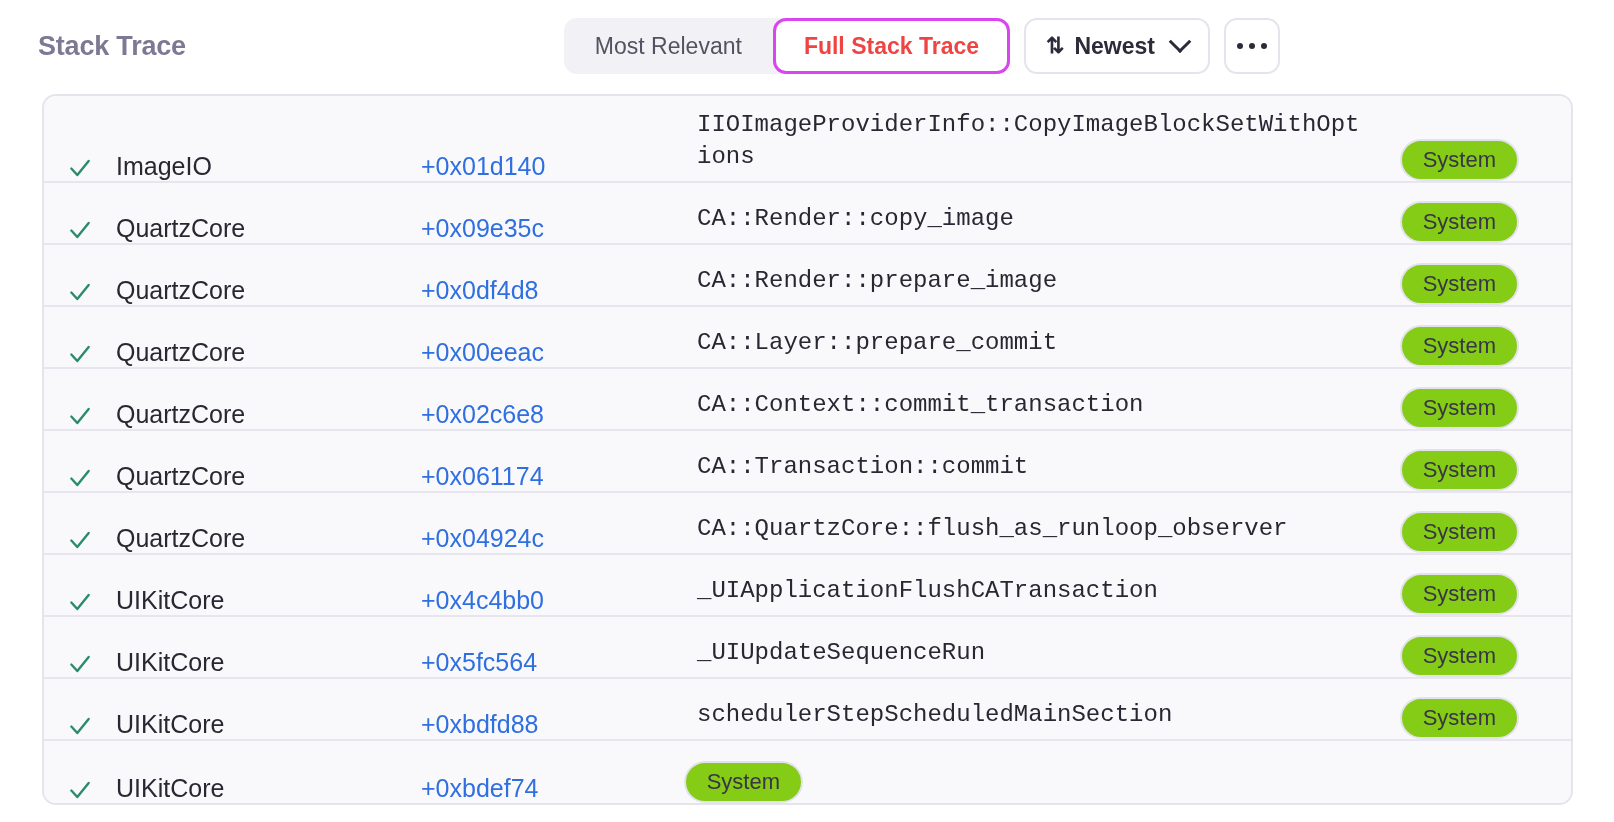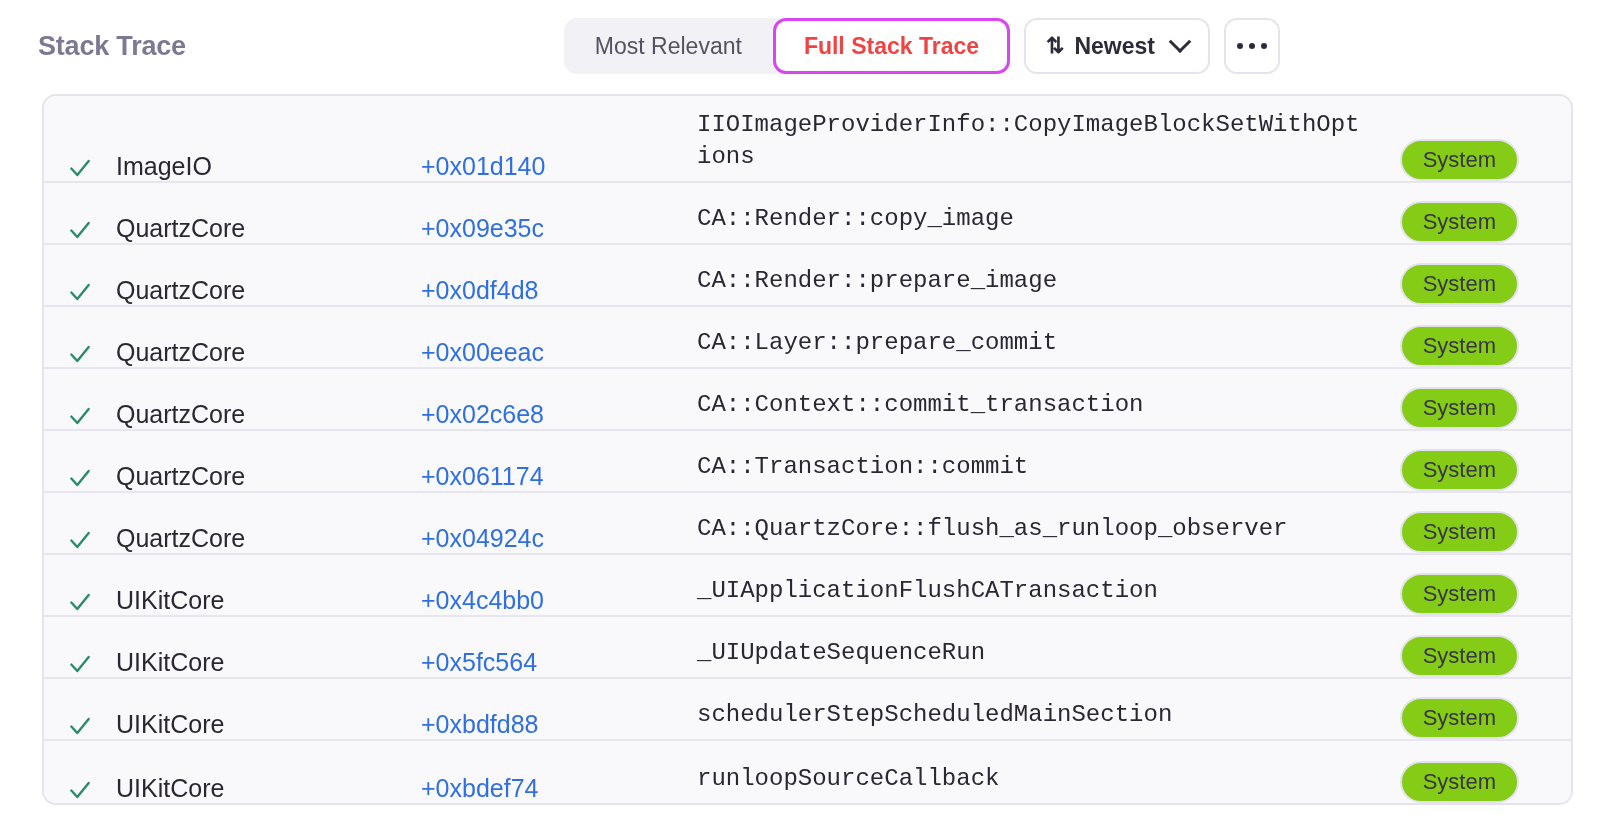--- a/index.html
+++ b/index.html
@@ -397,20 +397,19 @@
   </div>
 
   <div class="trace-row">
     <div class="cell-check">
       <svg class="check-icon" viewBox="0 0 24 24" fill="none">
         <path d="M4 12.5 L9.5 18.5 L20 5.5" stroke="#2b8a6a" stroke-width="2.2" stroke-linecap="round" stroke-linejoin="round"></path>
       </svg>
     </div>
     <div class="cell-binary">UIKitCore</div>
     <div class="cell-offset">+0xbdef74</div>
-    <div class="cell-symbol">runloopSourceCallback</div>
     <div class="cell-badge">
       <span class="badge">System</span>
     </div>
   </div>
 </div>
 
 </div>
 
 </body></html>

